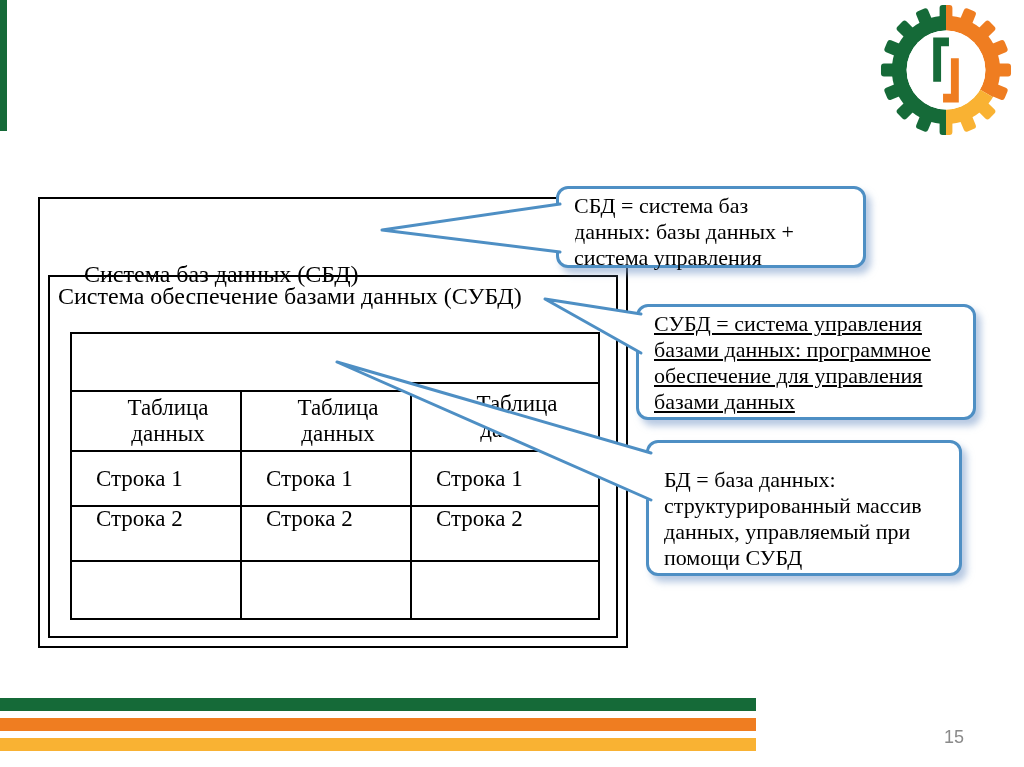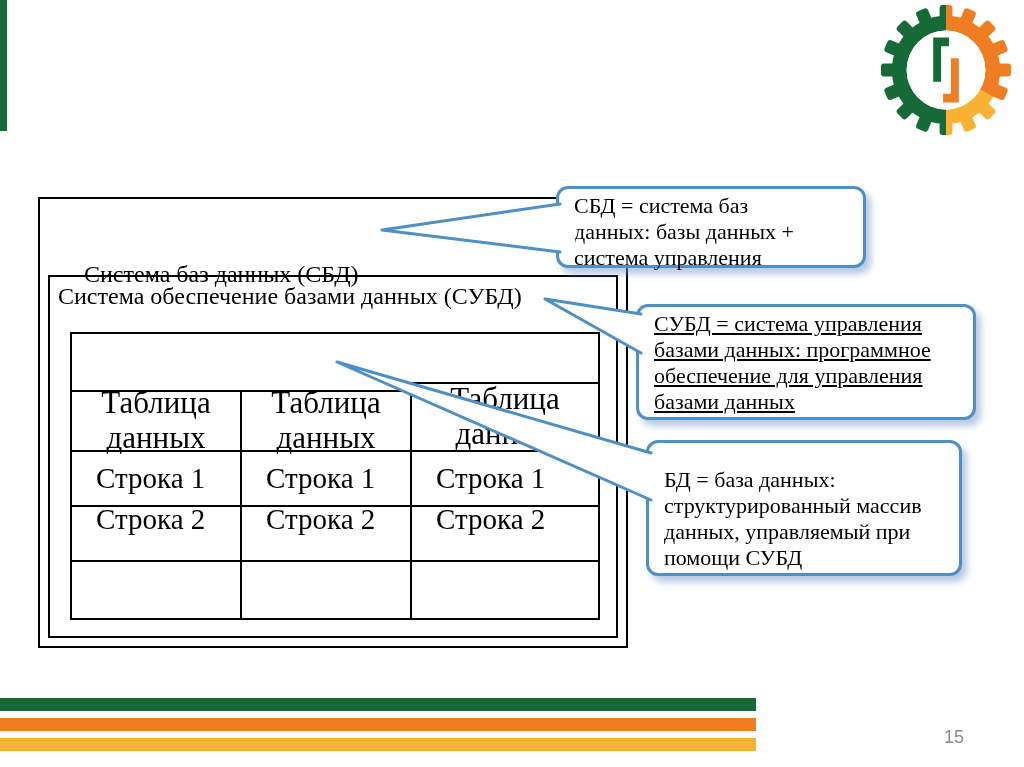--- a/index.html
+++ b/index.html
@@ -32,27 +32,27 @@
   .gl { position:absolute; background:var(--line,#000); }
   .gl.h-a  { left:0;     top:56px;  width:340px; height:2px; }
   .gl.h-c3 { left:338px; top:48px;  width:188px; height:2px; }
   .gl.v-1  { left:168px; top:56px;  width:2px;   height:228px; }
   .gl.v-2  { left:338px; top:48px;  width:2px;   height:236px; }
   .gl.h-b  { left:0;     top:116px; width:526px; height:2px; }
   .gl.h-c  { left:0;     top:171px; width:526px; height:2px; }
   .gl.h-d  { left:0;     top:226px; width:526px; height:2px; }
 
   .th { position:absolute; display:flex; align-items:center; justify-content:center;
-        text-align:center; white-space:pre-line; font-size:31px; line-height:1.12; color:#000; }
+        text-align:center; white-space:pre-line; font-size:23px; line-height:1.12; color:#000;padding-left:12px; }
   .th.th1 { left:0;     top:58px; width:168px; height:58px; }
   .th.th2 { left:170px; top:58px; width:168px; height:58px; }
   .th.th3 { left:340px; top:50px; width:186px; height:66px; }
 
   .td { position:absolute; display:flex; align-items:center; padding-left:24px;
-        box-sizing:border-box; font-size:29px; color:#000; }
+        box-sizing:border-box; font-size:23px; color:#000; }
   .r0 { top:118px; height:53px; }
   .r1 { top:155px; height:60px; }
   .r2 { top:228px; height:56px; }
   .c0 { left:0;     width:168px; }
   .c1 { left:170px; width:168px; }
   .c2 { left:340px; width:186px; }
 
   
   .callout { position:absolute; background:#fff; border:3px solid var(--callout-border,#4e8fc4);
              border-radius:12px; box-sizing:border-box;

